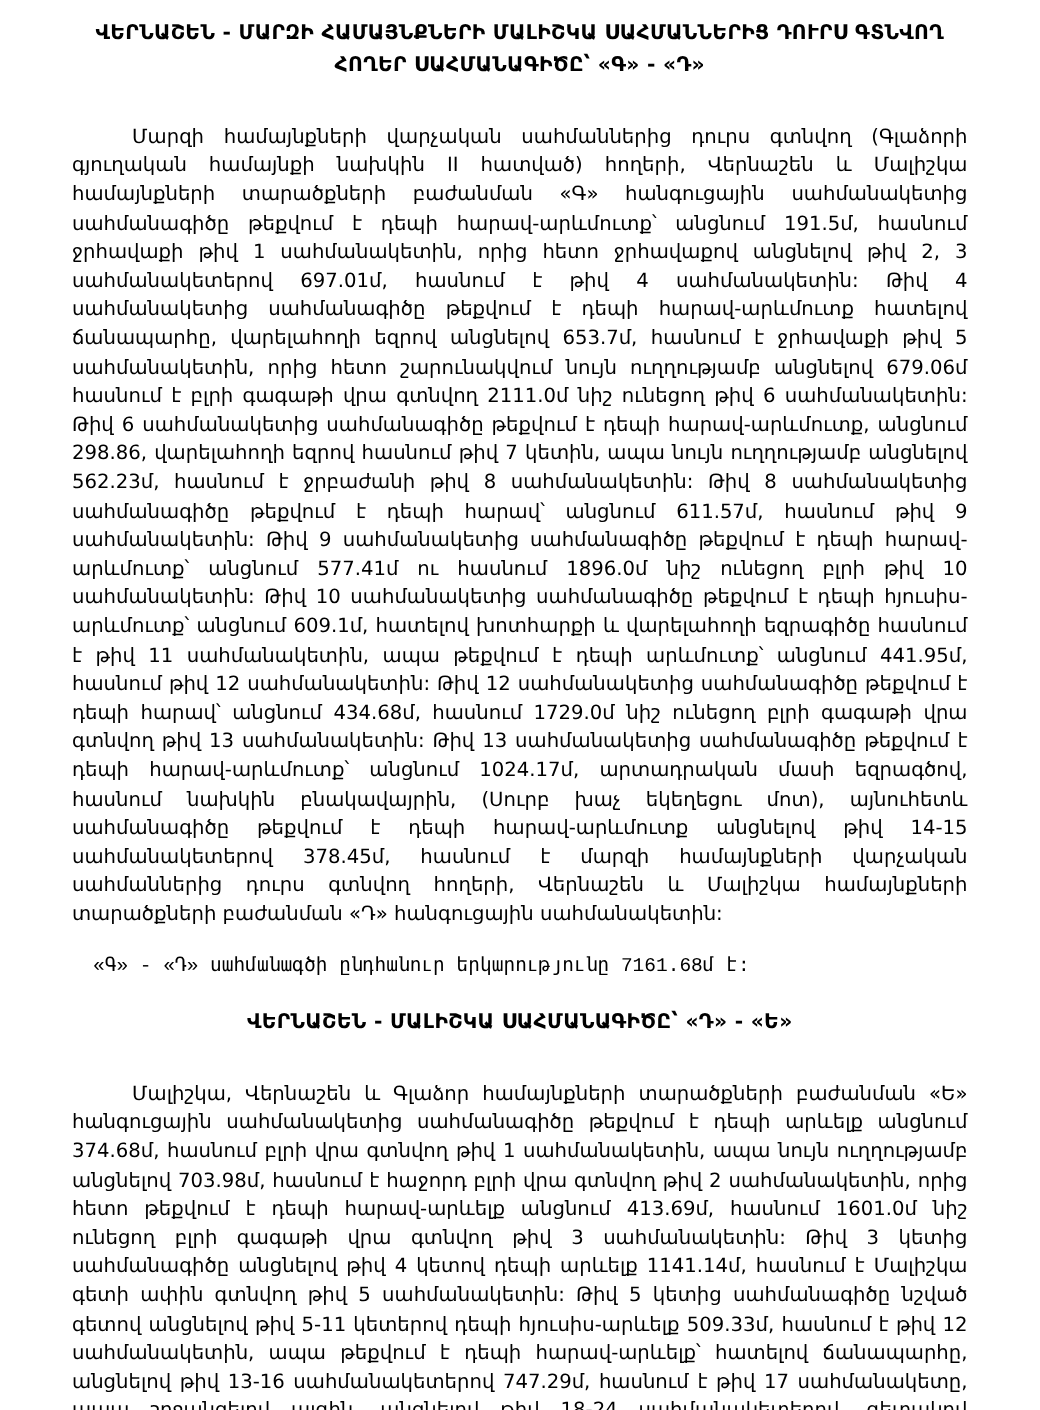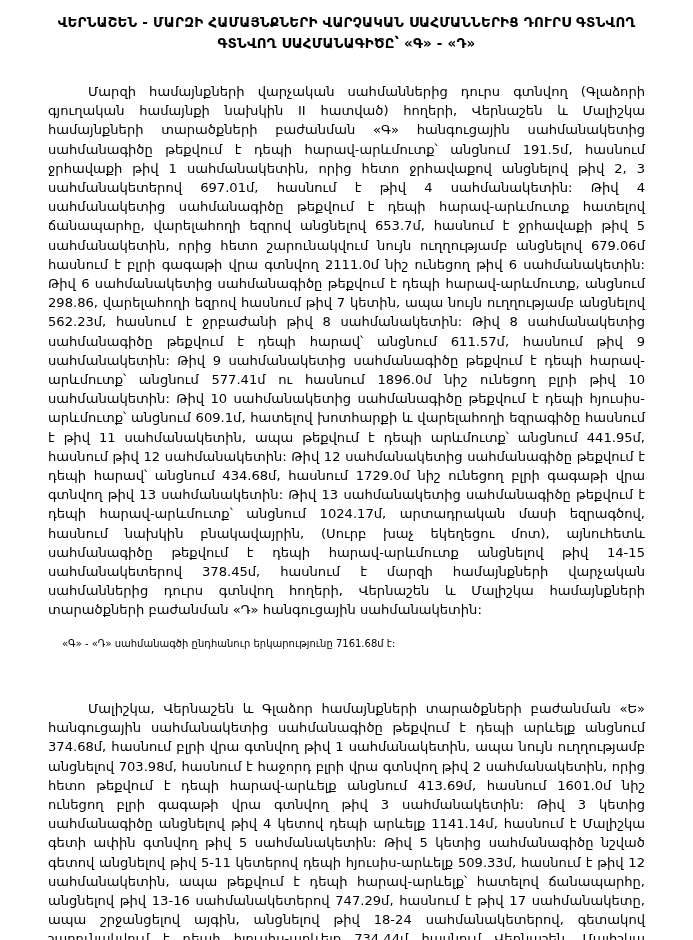--- a/index.html
+++ b/index.html
@@ -12,41 +12,42 @@
     .heading {
       text-align: center; font-size: 13.5px; line-height: 21px; letter-spacing: 0.2px;
       margin: 0 6px;
     }
     .heading.first { margin-top: 0; }
     .para {
       font-size: 13.1px; line-height: 19.2px; text-align: justify;
       text-indent: 40px; margin: 14px;
     }
     .total {
-      font-size: 10px; line-height: 19.2px; margin: 0; padding-left: 28px;
+      font-size: 13px; line-height: 19.2px; margin: 0; padding-left: 28px; font-family: Liberation Mono, monospace;
     }
     .gap-1 { height: 14px; }
     .gap-2 { height: 18px; }
     .gap-3 { height: 16px; }
   </style>
 </head>
 <body>
 
 <div class="page">
 
   <section>
-    <h1 class="heading first">ՎԵՐՆԱՇԵՆ - ՄԱՐԶԻ ՀԱՄԱՅՆՔՆԵՐԻ ՎԱՐՉԱԿԱՆ ՍԱՀՄԱՆՆԵՐԻՑ ԴՈՒՐՍ ԳՏՆՎՈՂ ԳՏՆՎՈՂ ՍԱՀՄԱՆԱԳԻԾԸ՝ «Գ» - «Դ»</h1>
+    <h1 class="heading first">ՎԵՐՆԱՇԵՆ - ՄԱՐԶԻ ՀԱՄԱՅՆՔՆԵՐԻ ՄԱԼԻՇԿԱ ՍԱՀՄԱՆՆԵՐԻՑ ԴՈՒՐՍ ԳՏՆՎՈՂ ՀՈՂԵՐ ՍԱՀՄԱՆԱԳԻԾԸ՝ «Գ» - «Դ»</h1>
     <div class="gap-1"></div>
     <p class="para">Մարզի համայնքների վարչական սահմաններից դուրս գտնվող (Գլաձորի գյուղական համայնքի նախկին II հատված) հողերի, Վերնաշեն և Մալիշկա համայնքների տարածքների բաժանման «Գ» հանգուցային սահմանակետից սահմանագիծը թեքվում է դեպի հարավ-արևմուտք՝ անցնում 191.5մ, հասնում ջրհավաքի թիվ 1 սահմանակետին, որից հետո ջրհավաքով անցնելով թիվ 2, 3 սահմանակետերով 697.01մ, հասնում է թիվ 4 սահմանակետին: Թիվ 4 սահմանակետից սահմանագիծը թեքվում է դեպի հարավ-արևմուտք հատելով ճանապարհը, վարելահողի եզրով անցնելով 653.7մ, հասնում է ջրհավաքի թիվ 5 սահմանակետին, որից հետո շարունակվում նույն ուղղությամբ անցնելով 679.06մ հասնում է բլրի գագաթի վրա գտնվող 2111.0մ նիշ ունեցող թիվ 6 սահմանակետին: Թիվ 6 սահմանակետից սահմանագիծը թեքվում է դեպի հարավ-արևմուտք, անցնում 298.86, վարելահողի եզրով հասնում թիվ 7 կետին, ապա նույն ուղղությամբ անցնելով 562.23մ, հասնում է ջրբաժանի թիվ 8 սահմանակետին: Թիվ 8 սահմանակետից սահմանագիծը թեքվում է դեպի հարավ՝ անցնում 611.57մ, հասնում թիվ 9 սահմանակետին: Թիվ 9 սահմանակետից սահմանագիծը թեքվում է դեպի հարավ-արևմուտք՝ անցնում 577.41մ ու հասնում 1896.0մ նիշ ունեցող բլրի թիվ 10 սահմանակետին: Թիվ 10 սահմանակետից սահմանագիծը թեքվում է դեպի հյուսիս-արևմուտք՝ անցնում 609.1մ, հատելով խոտհարքի և վարելահողի եզրագիծը հասնում է թիվ 11 սահմանակետին, ապա թեքվում է դեպի արևմուտք՝ անցնում 441.95մ, հասնում թիվ 12 սահմանակետին: Թիվ 12 սահմանակետից սահմանագիծը թեքվում է դեպի հարավ՝ անցնում 434.68մ, հասնում 1729.0մ նիշ ունեցող բլրի գագաթի վրա գտնվող թիվ 13 սահմանակետին: Թիվ 13 սահմանակետից սահմանագիծը թեքվում է դեպի հարավ-արևմուտք՝ անցնում 1024.17մ, արտադրական մասի եզրագծով, հասնում նախկին բնակավայրին, (Սուրբ խաչ եկեղեցու մոտ), այնուհետև սահմանագիծը թեքվում է դեպի հարավ-արևմուտք անցնելով թիվ 14-15 սահմանակետերով 378.45մ, հասնում է մարզի համայնքների վարչական սահմաններից դուրս գտնվող հողերի, Վերնաշեն և Մալիշկա համայնքների տարածքների բաժանման «Դ» հանգուցային սահմանակետին:</p>
     <p class="total">«Գ» - «Դ» սահմանագծի ընդհանուր երկարությունը 7161.68մ է:</p>
   </section>
 
   <div class="gap-2"></div>
 
   <section>
+    <h2 class="heading">ՎԵՐՆԱՇԵՆ - ՄԱԼԻՇԿԱ ՍԱՀՄԱՆԱԳԻԾԸ՝ «Դ» - «Ե»</h2>
     <div class="gap-1"></div>
     <p class="para">Մալիշկա, Վերնաշեն և Գլաձոր համայնքների տարածքների բաժանման «Ե» հանգուցային սահմանակետից սահմանագիծը թեքվում է դեպի արևելք անցնում 374.68մ, հասնում բլրի վրա գտնվող թիվ 1 սահմանակետին, ապա նույն ուղղությամբ անցնելով 703.98մ, հասնում է հաջորդ բլրի վրա գտնվող թիվ 2 սահմանակետին, որից հետո թեքվում է դեպի հարավ-արևելք անցնում 413.69մ, հասնում 1601.0մ նիշ ունեցող բլրի գագաթի վրա գտնվող թիվ 3 սահմանակետին: Թիվ 3 կետից սահմանագիծը անցնելով թիվ 4 կետով դեպի արևելք 1141.14մ, հասնում է Մալիշկա գետի ափին գտնվող թիվ 5 սահմանակետին: Թիվ 5 կետից սահմանագիծը նշված գետով անցնելով թիվ 5-11 կետերով դեպի հյուսիս-արևելք 509.33մ, հասնում է թիվ 12 սահմանակետին, ապա թեքվում է դեպի հարավ-արևելք՝ հատելով ճանապարհը, անցնելով թիվ 13-16 սահմանակետերով 747.29մ, հասնում է թիվ 17 սահմանակետը, ապա շրջանցելով այգին, անցնելով թիվ 18-24 սահմանակետերով, գետակով շարունակվում է դեպի հյուսիս-արևելք 734.44մ հասնում Վերնաշեն, Մալիշկա համայնքների և մարզի համայնքների վարչական սահմաններից դուրս գտնվող հողերի բաժանման «Դ» հանգուցային սահմանակետին:</p>
     <p class="total">«Դ» - «Ե» այնուհետև ընդհանուր երկարությունը 4624.55մ է:</p>
   </section>
 
   <div class="gap-3"></div>
 
 </div>
 
 </body></html>

